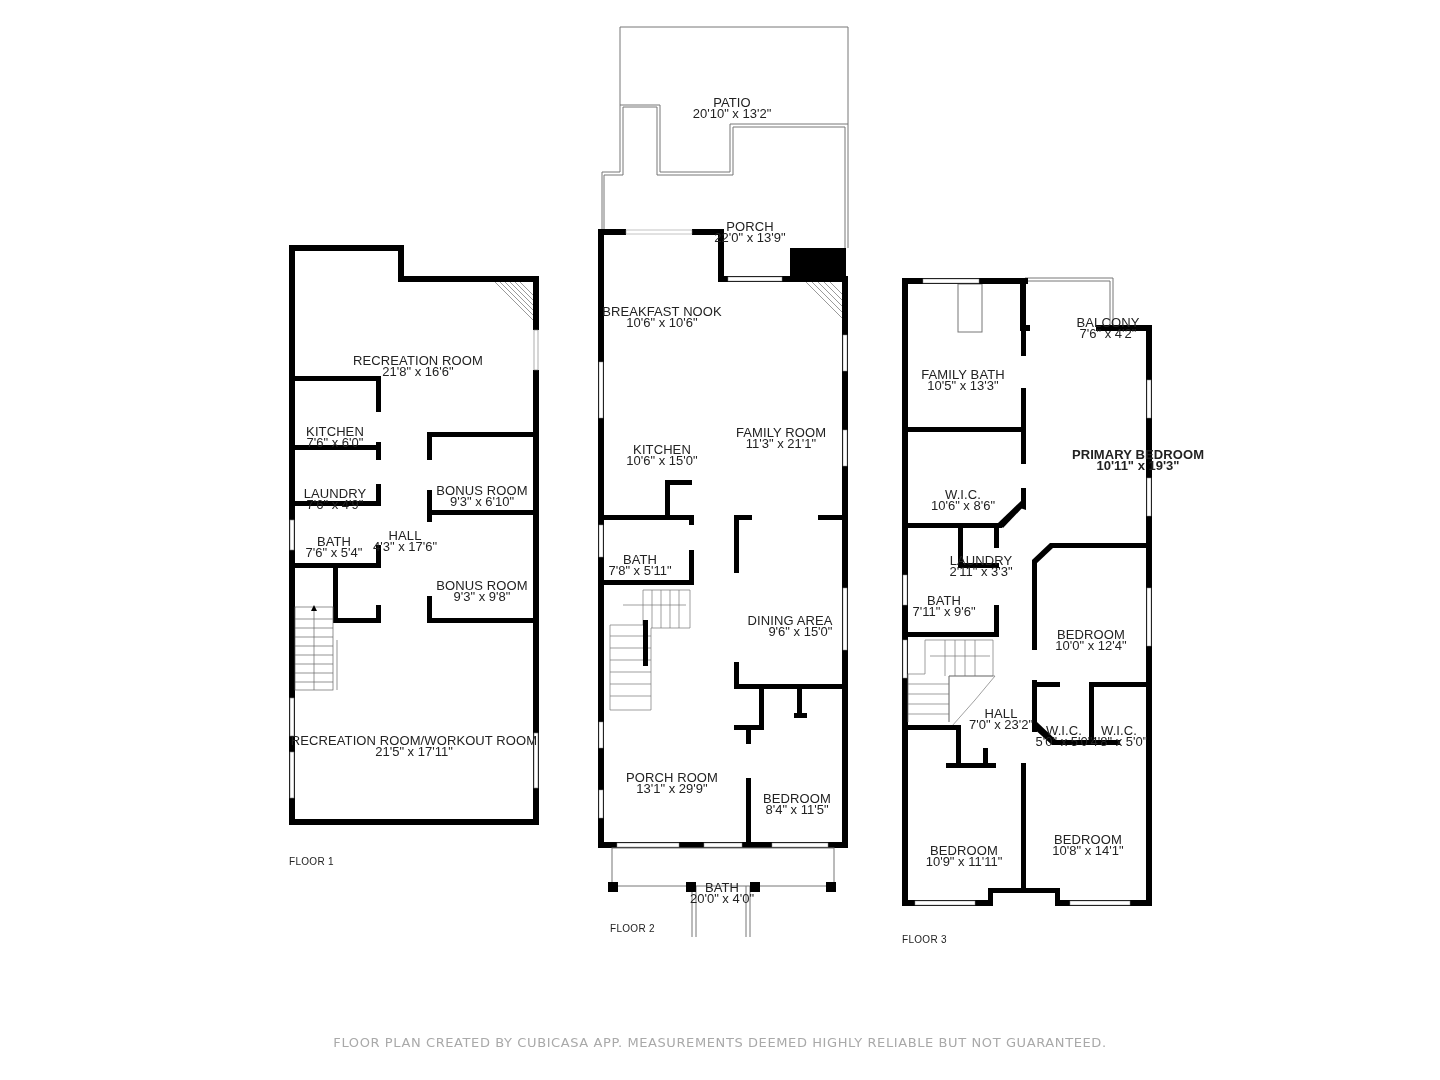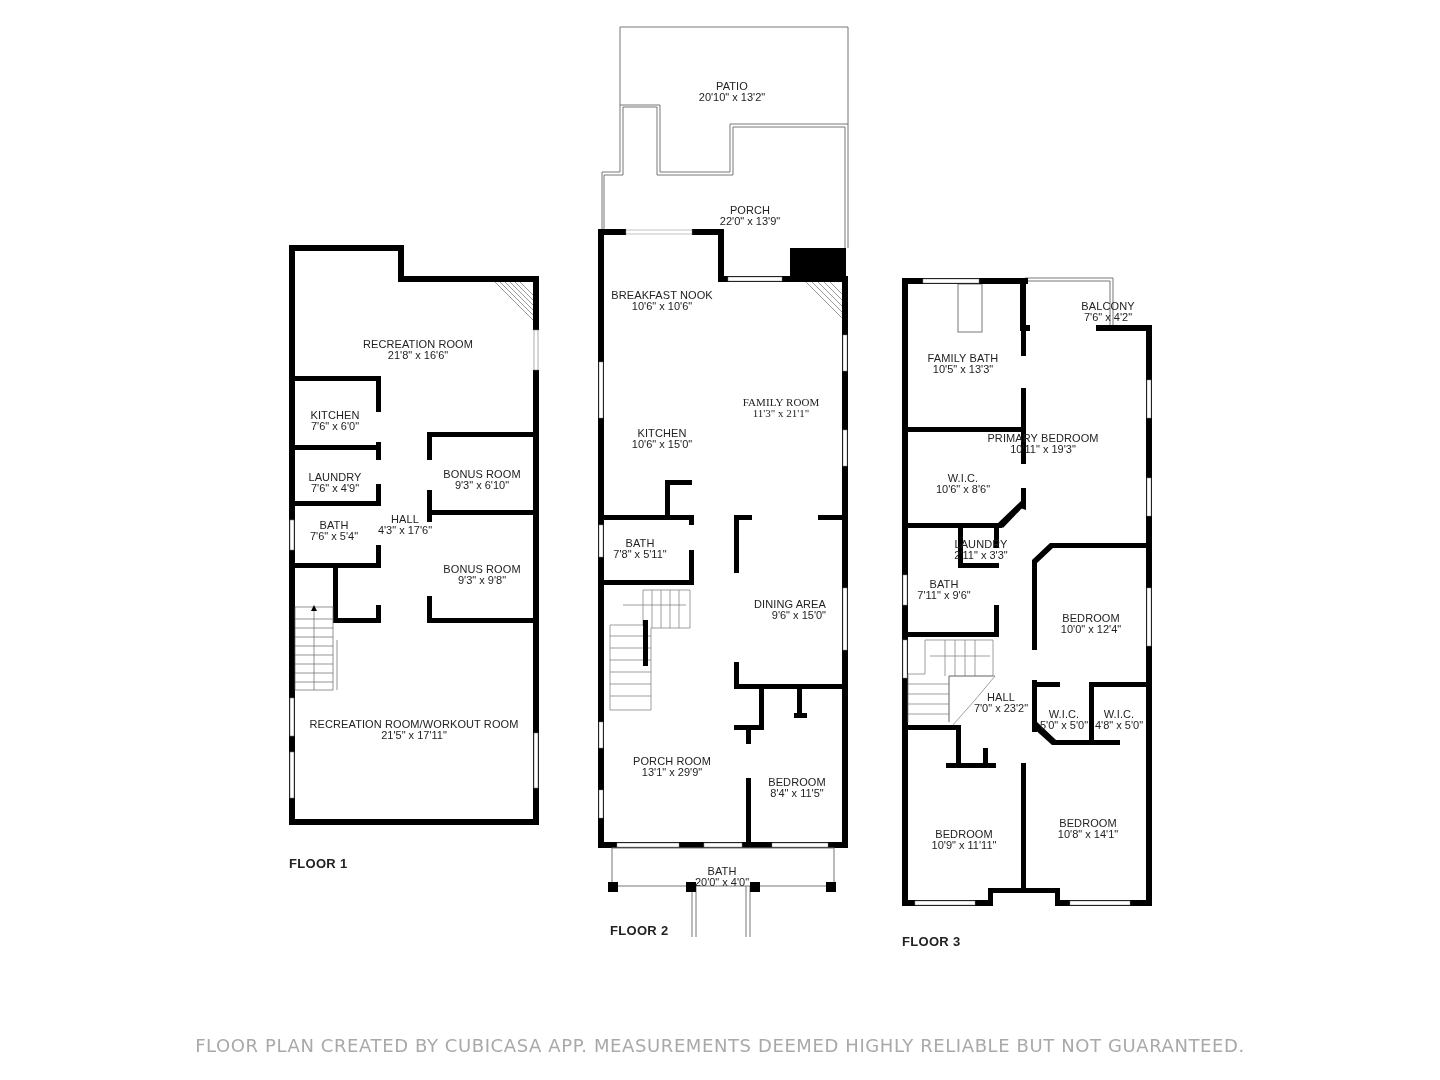--- a/index.html
+++ b/index.html
@@ -1,22 +1,22 @@
 <!DOCTYPE html>
 <html><head>
   <meta charset="utf-8">
   <style>
     html, body { margin: 0; padding: 0; background: #ffffff; }
     body { width: 1440px; height: 1080px; position: relative; overflow: hidden; font-family: "Liberation Sans", sans-serif; }
     svg.plan { position: absolute; left: 0; top: 0; }
-    .lbl { position: absolute; transform: translate(-50%, 0); text-align: center; color: #222; font-size: 11px; line-height: 11px; white-space: nowrap; font-family: "Liberation Sans", sans-serif; }
+    .lbl { position: absolute; transform: translate(-50%, 0); text-align: center; color: #222; font-size: 13px; line-height: 11px; white-space: nowrap; font-family: "Liberation Sans", sans-serif; margin-top: 16px; }
     .lbl .nm { display: block; letter-spacing: 0.1px; }
     .lbl .dm { display: block; }
-    .floor-lbl { position: absolute; font-size: 13px; color: #222; font-family: "Liberation Sans", sans-serif; letter-spacing: 0.3px; font-weight: bold; }
-    .footer { position: absolute; left: 0; width: 1440px; top: 1035px; text-align: center; font-size: 18px; color: #a9a9a9; letter-spacing: 0.6px; font-family: "DejaVu Sans", sans-serif; }
+    .floor-lbl { position: absolute; font-size: 10px; color: #222; font-family: "Liberation Sans", sans-serif; letter-spacing: 0.3px; }
+    .footer { position: absolute; left: 0; width: 1440px; top: 1035px; text-align: center; font-size: 13px; color: #a9a9a9; letter-spacing: 0.6px; font-family: "DejaVu Sans", sans-serif; }
     .w { fill: #000; }
   </style>
 </head>
 <body>
 
 <svg class="plan" width="1440" height="1080" viewBox="0 0 1440 1080">
 
   <g>
 
     <rect class="w" x="289" y="245" width="6" height="580"></rect>
@@ -279,21 +279,21 @@
     <span class="dm">20'10" x 13'2"</span>
   </div>
 <div class="lbl" style="left:750px; top:205px;">
     <span class="nm">PORCH</span>
     <span class="dm">22'0" x 13'9"</span>
   </div>
 <div class="lbl" style="left:662px; top:290px;">
     <span class="nm">BREAKFAST NOOK</span>
     <span class="dm">10'6" x 10'6"</span>
   </div>
-<div class="lbl" style="left:781px; top:397px;font-family:Liberation Serif, serif;">
+<div class="lbl" style="left:781px; top:411px;">
     <span class="nm">FAMILY ROOM</span>
     <span class="dm">11'3" x 21'1"</span>
   </div>
 <div class="lbl" style="left:662px; top:428px;">
     <span class="nm">KITCHEN</span>
     <span class="dm">10'6" x 15'0"</span>
   </div>
 <div class="lbl" style="left:640px; top:538px;">
     <span class="nm">BATH</span>
     <span class="dm">7'8" x 5'11"</span>
@@ -317,21 +317,21 @@
 <div class="floor-lbl" style="left:610px; top:923px;">FLOOR 2</div>
 
 <div class="lbl" style="left:1108px; top:301px;text-align:center;">
     <span class="nm">BALCONY</span>
     <span class="dm">7'6" x 4'2"</span>
   </div>
 <div class="lbl" style="left:963px; top:353px;">
     <span class="nm">FAMILY BATH</span>
     <span class="dm">10'5" x 13'3"</span>
   </div>
-<div class="lbl" style="left:1043px; top:433px;">
+<div class="lbl" style="left:1138px; top:433px;font-weight:bold;">
     <span class="nm">PRIMARY BEDROOM</span>
     <span class="dm">10'11" x 19'3"</span>
   </div>
 <div class="lbl" style="left:963px; top:473px;">
     <span class="nm">W.I.C.</span>
     <span class="dm">10'6" x 8'6"</span>
   </div>
 <div class="lbl" style="left:981px; top:539px;">
     <span class="nm">LAUNDRY</span>
     <span class="dm">2'11" x 3'3"</span>

